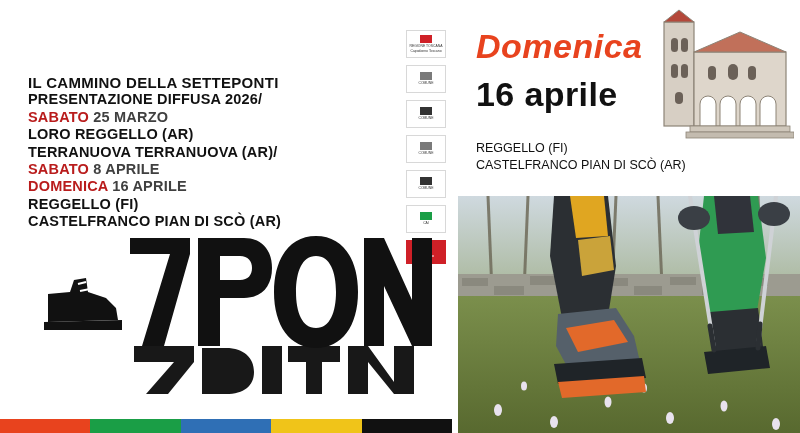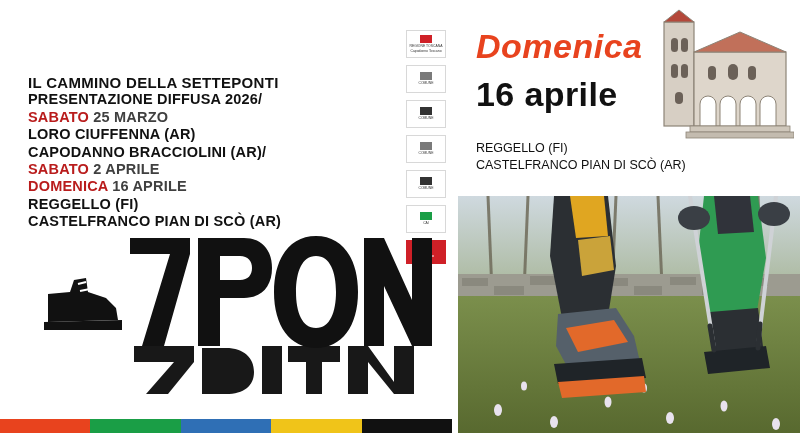--- a/index.html
+++ b/index.html
@@ -200,24 +200,24 @@
 <div class="poster">
 
   <div class="left-panel">
 
     <div class="headline-block">
       <div class="ln title1">IL CAMMINO DELLA SETTEPONTI</div>
       <div class="ln">PRESENTAZIONE DIFFUSA 2026/</div>
       <div class="ln">
         <span class="dark">SABATO </span><span class="red">25 MARZO</span>
       </div>
-      <div class="ln">LORO CIUFFENNA (AR)</div>
-      <div class="ln">CAPODANNO BRACCIOLINI (AR)/</div>
+      <div class="ln">LORO REGGELLO (AR)</div>
+      <div class="ln">TERRANUOVA TERRANUOVA (AR)/</div>
       <div class="ln">
-        <span class="dark">SABATO </span><span class="red">2 APRILE</span>
+        <span class="dark">SABATO </span><span class="red">8 APRILE</span>
       </div>
       <div class="ln">
         <span class="dark">DOMENICA </span><span class="red">16 APRILE</span>
       </div>
       <div class="ln">REGGELLO (FI)</div>
       <div class="ln">CASTELFRANCO PIAN DI SCÒ (AR)</div>
     </div>
 
     <div class="logos">
       <div class="logo-box">

